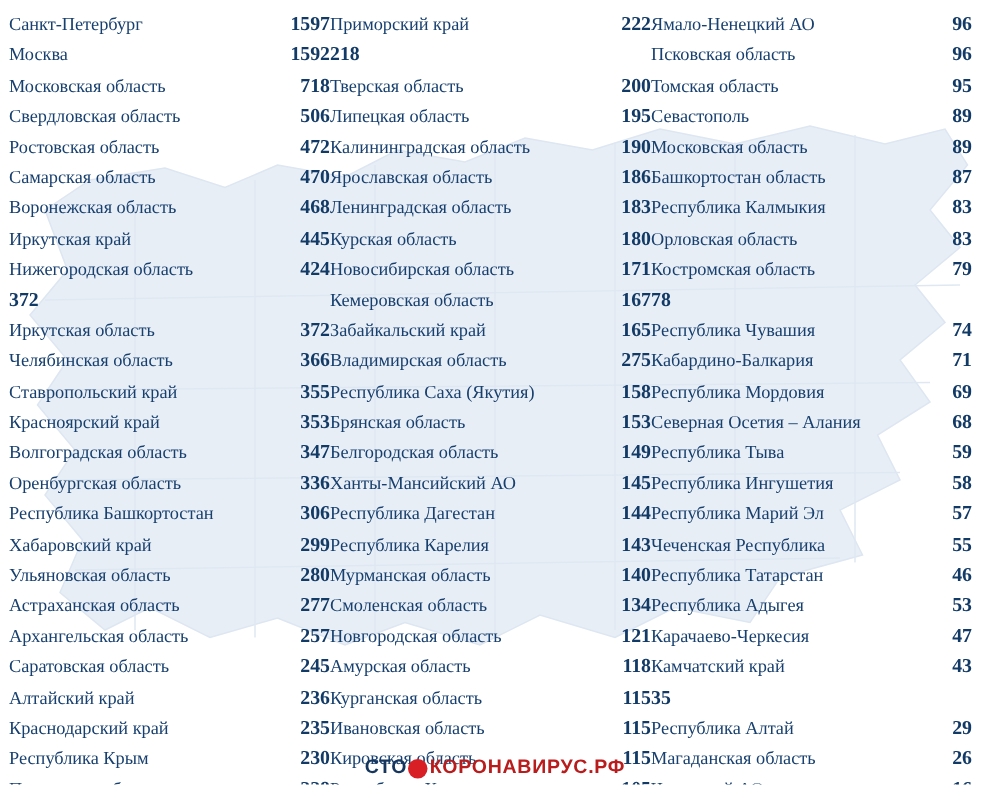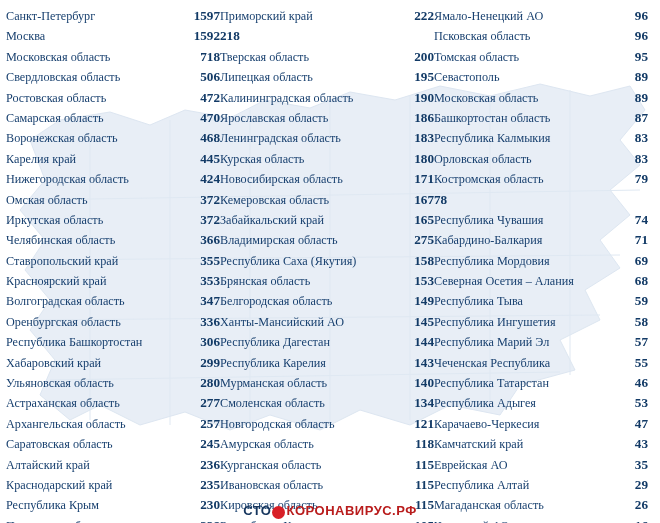--- a/index.html
+++ b/index.html
@@ -132,29 +132,28 @@
       </div>
     <div class="row">
         <span class="name">Самарская область</span>
         <span class="value">470</span>
       </div>
     <div class="row">
         <span class="name">Воронежская область</span>
         <span class="value">468</span>
       </div>
     <div class="row">
-        <span class="name">Карелия край</span>
+        <span class="name">Иркутская край</span>
         <span class="value">445</span>
       </div>
     <div class="row">
         <span class="name">Нижегородская область</span>
         <span class="value">424</span>
       </div>
     <div class="row">
-        <span class="name">Омская область</span>
         <span class="value">372</span>
       </div>
     <div class="row">
         <span class="name">Иркутская область</span>
         <span class="value">372</span>
       </div>
     <div class="row">
         <span class="name">Челябинская область</span>
         <span class="value">366</span>
       </div>
@@ -406,21 +405,20 @@
       </div>
     <div class="row">
         <span class="name">Карачаево-Черкесия</span>
         <span class="value">47</span>
       </div>
     <div class="row">
         <span class="name">Камчатский край</span>
         <span class="value">43</span>
       </div>
     <div class="row">
-        <span class="name">Еврейская АО</span>
         <span class="value">35</span>
       </div>
     <div class="row">
         <span class="name">Республика Алтай</span>
         <span class="value">29</span>
       </div>
     <div class="row">
         <span class="name">Магаданская область</span>
         <span class="value">26</span>
       </div>

